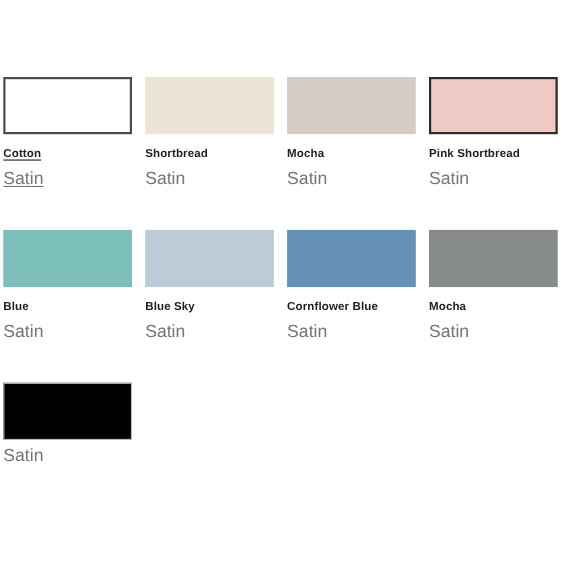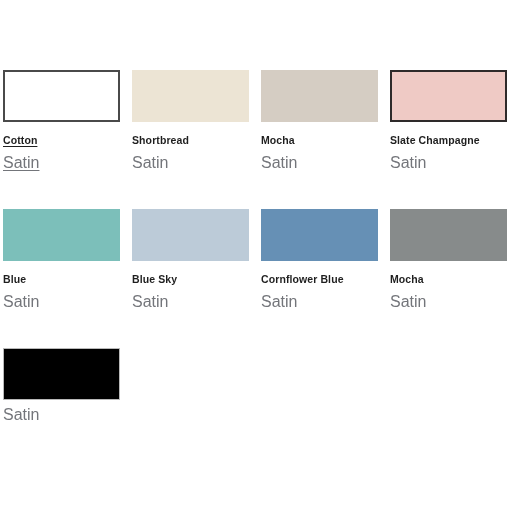--- a/index.html
+++ b/index.html
@@ -96,21 +96,21 @@
       <span class="name-row"><span class="swatch-name">Shortbread</span></span>
       <span class="finish-row"><span class="swatch-finish">Satin</span></span>
     </div>
     <div class="swatch-card">
       <span class="swatch-chip" style="background: rgb(213, 205, 195); border: 0px solid transparent;"></span>
       <span class="name-row"><span class="swatch-name">Mocha</span></span>
       <span class="finish-row"><span class="swatch-finish">Satin</span></span>
     </div>
     <div class="swatch-card">
       <span class="swatch-chip" style="background: rgb(239, 202, 197); border: 2px solid rgb(46, 42, 42);"></span>
-      <span class="name-row"><span class="swatch-name">Slate Champagne</span></span>
+      <span class="name-row"><span class="swatch-name">Pink Shortbread</span></span>
       <span class="finish-row"><span class="swatch-finish">Satin</span></span>
     </div>
     <div class="swatch-card">
       <span class="swatch-chip" style="background: rgb(124, 191, 186); border: 0px solid transparent;"></span>
       <span class="name-row"><span class="swatch-name">Blue</span></span>
       <span class="finish-row"><span class="swatch-finish">Satin</span></span>
     </div>
     <div class="swatch-card">
       <span class="swatch-chip" style="background: rgb(188, 203, 216); border: 0px solid transparent;"></span>
       <span class="name-row"><span class="swatch-name">Blue Sky</span></span>

